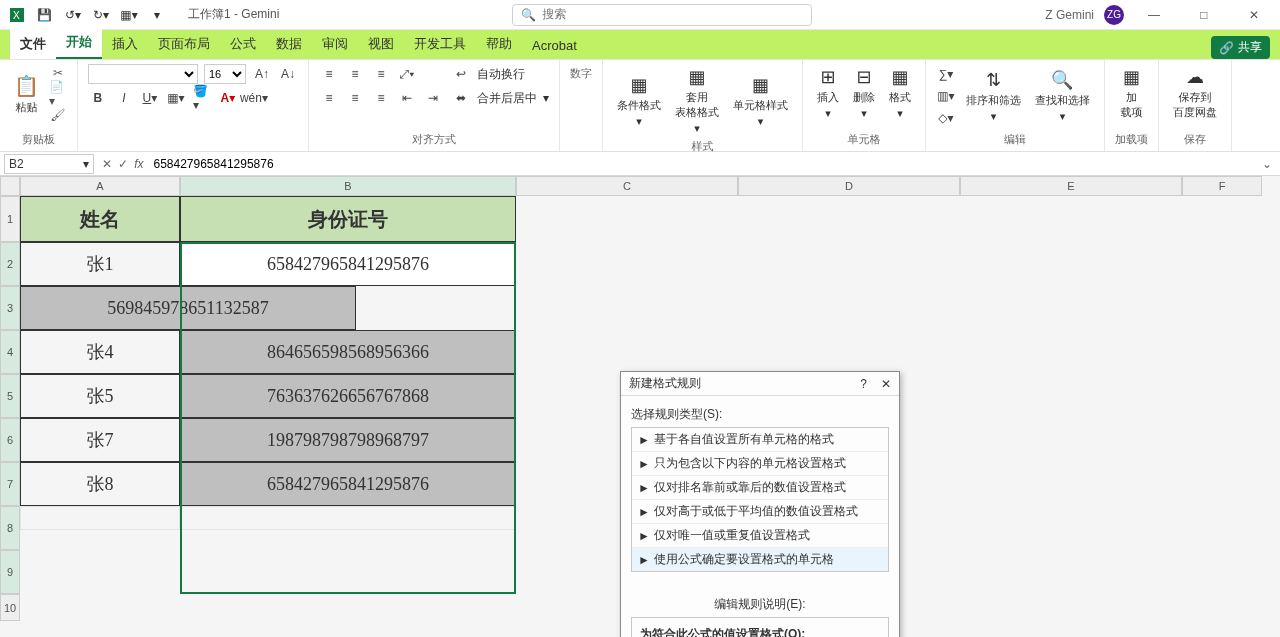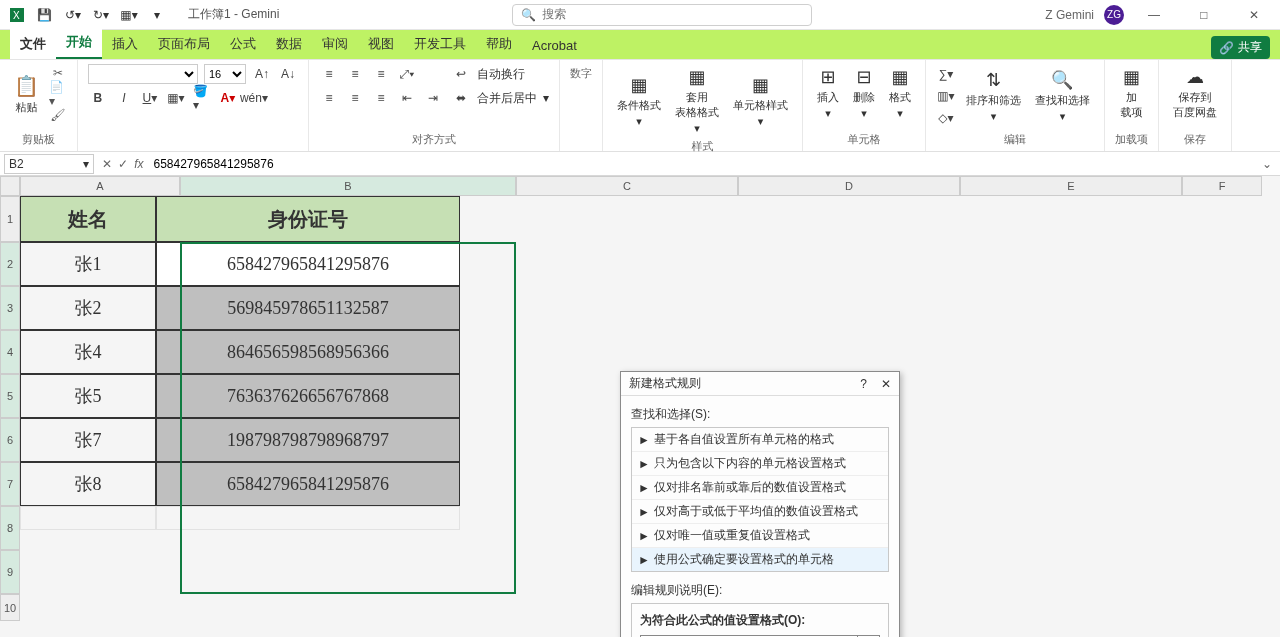--- a/index.html
+++ b/index.html
@@ -37,37 +37,37 @@
     .sheet{position:relative;background:#f5f5f5;height:calc(637px - 30px - 30px - 92px - 24px);}
     .colheaders{display:flex;position:absolute;top:0;left:0;}
     .corner{width:20px;height:20px;background:#eee;border:1px solid #ccc;}
     .ch{height:20px;border:1px solid #ccc;background:#eee;display:flex;align-items:center;justify-content:center;color:#555;font-size:11px;}
     .chA{width:160px;} .chB{width:336px;} .chC{width:222px;} .chD{width:222px;} .chE{width:222px;} .chF{width:80px;}
     .ch.sel{background:#d6eadf;}
     .rowhdr{position:absolute;left:0;top:20px;}
     .rh{width:20px;border:1px solid #ccc;background:#eee;display:flex;align-items:center;justify-content:center;color:#555;font-size:11px;}
     .gridbody{position:absolute;top:20px;left:20px;}
     .datarow{display:flex;}
-    .cellA{width:136px;}
-    .cellB{width:304px;}
+    .cellA{width:160px;}
+    .cellB{width:336px;}
     .hdrrow .cellA,.hdrrow .cellB{height:46px;background:#C6E0B4;border:1px solid #333;display:flex;align-items:center;justify-content:center;font-family:"SimSun","FangSong",serif;font-size:20px;font-weight:bold;}
     .drow .cellA,.drow .cellB{height:44px;border:1px solid #333;display:flex;align-items:center;justify-content:center;font-family:"SimSun","FangSong",serif;font-size:18px;}
     .sel-range .cellB{background:#bfbfbf;}
     .sel-active{background:#ffffff !important;}
     .plain{border:1px solid #e2e2e2;}
     
     .dialog{position:absolute;left:620px;top:195px;width:280px;background:#fdfdfd;border:1px solid #8a8a8a;box-shadow:2px 2px 6px rgba(0,0,0,0.25);}
     .dlgtitle{height:24px;display:flex;align-items:center;padding:0 8px;font-size:12px;border-bottom:1px solid #ddd;}
     .dlgtitle .spacer{flex:1;}
     .dlgbody{padding:10px 10px 12px 10px;font-size:12px;}
     .rulelist{border:1px solid #c8c8c8;margin-top:4px;}
     .ruleitem{padding:3px 6px;border-bottom:1px solid #eee;display:flex;align-items:center;gap:4px;}
     .ruleitem:last-child{border-bottom:none;}
     .ruleitem.sel{background:#e9f4fd;}
-    .secthdr{margin-top:10px;}
+    .secthdr{margin-top:24px;text-align:center;}
     .formulabox{margin-top:6px;display:flex;}
     .formulabox input{flex:1;height:22px;border:1px solid #888;padding:0 4px;font-size:12px;}
     .formulabox .pick{width:22px;height:22px;border:1px solid #888;border-left:none;display:flex;align-items:center;justify-content:center;}
   </style>
 </head>
 <body>
 
 <div class="titlebar">
   <div class="qat">
     <div class="qat-btn">
@@ -301,21 +301,20 @@
   <div class="gridbody" id="gridbody">
       <div class="datarow hdrrow">
         <div class="cellA">姓名</div>
         <div class="cellB">身份证号</div>
       </div>
       <div class="datarow drow sel-range">
         <div class="cellA">张1</div>
         <div class="cellB sel-active">658427965841295876</div>
       </div>
       <div class="datarow drow sel-range">
-        <div class="cellA">张2</div>
         <div class="cellB">569845978651132587</div>
       </div>
       <div class="datarow drow sel-range">
         <div class="cellA">张4</div>
         <div class="cellB">864656598568956366</div>
       </div>
       <div class="datarow drow sel-range">
         <div class="cellA">张5</div>
         <div class="cellB">763637626656767868</div>
       </div>
@@ -336,21 +335,21 @@
     </div>
 
   <div class="dialog">
     <div class="dlgtitle">
       <span>新建格式规则</span>
       <span class="spacer"></span>
       <span style="margin-right:14px;">?</span>
       <span>✕</span>
     </div>
     <div class="dlgbody">
-      <div>查找和选择(S):</div>
+      <div>选择规则类型(S):</div>
       <div class="rulelist">
         <div class="ruleitem">► <span>基于各自值设置所有单元格的格式</span></div>
         <div class="ruleitem">► <span>只为包含以下内容的单元格设置格式</span></div>
         <div class="ruleitem">► <span>仅对排名靠前或靠后的数值设置格式</span></div>
         <div class="ruleitem">► <span>仅对高于或低于平均值的数值设置格式</span></div>
         <div class="ruleitem">► <span>仅对唯一值或重复值设置格式</span></div>
         <div class="ruleitem sel">► <span>使用公式确定要设置格式的单元格</span></div>
       </div>
       <div class="secthdr">编辑规则说明(E):</div>
       <div style="border:1px solid #c8c8c8;padding:8px;margin-top:4px;">

